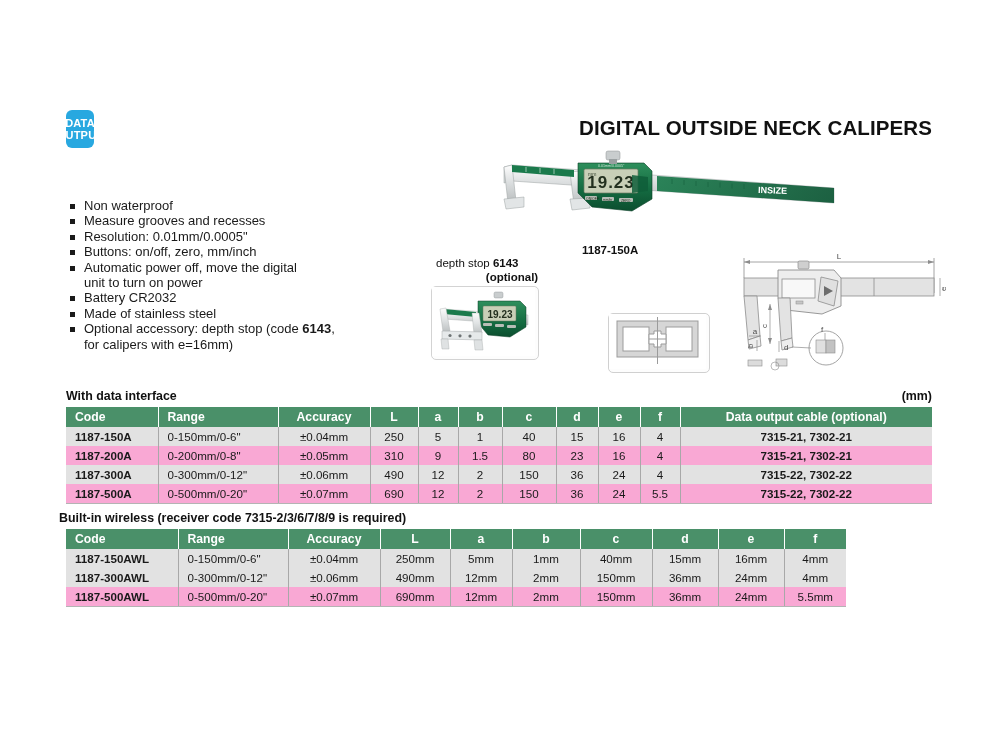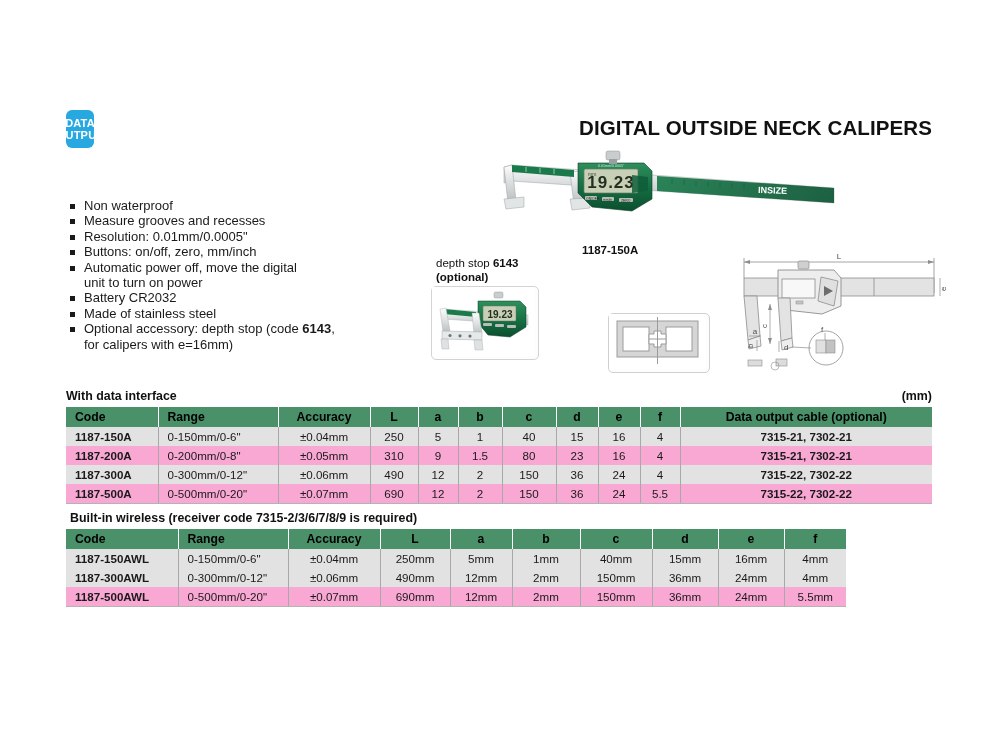--- a/index.html
+++ b/index.html
@@ -100,21 +100,21 @@
   .ds-caption {
     position: absolute;
     left: 436px;
     top: 256px;
     width: 180px;
     font-size: 11.5px;
     line-height: 14px;
     color: #111;
   }
   .ds-caption .l1 { display: block; }
-  .ds-caption .l2 { display: block; text-align: left; padding-right: 28px;}
+  .ds-caption .l2 { display: block; text-align: center; padding-right: 28px;}
   .ds-caption b { font-weight: bold; }
 
   .ds-frame {
     position: absolute;
     left: 431px;
     top: 286px;
     width: 106px;
     height: 72px;
     background: #fdfdfd;
     border: 1.5px solid #d3d3d3;
@@ -159,21 +159,21 @@
   }
 
   table.spec {
     position: absolute;
     border-collapse: collapse;
     font-size: 11.6px;
     table-layout: fixed;
   }
   table.spec th {
     background: #4a9069;
-    color: #000000;
+    color: #ffffff;
     font-weight: bold;
     font-size: 12.2px;
     height: 18px;
     padding: 1px 2px;
     text-align: center;
     border-right: 1px solid #ffffff;
     border-left: none;
   }
   table.spec th.lft { text-align: left; padding-left: 9px; }
   table.spec th:last-child { border-right: none; }
@@ -194,21 +194,21 @@
   table.spec td.cable { font-weight: bold; }
   table.spec tr.odd td { background: #e2e2e2; }
   table.spec tr.even td { background: #f9a8d4; }
   table.spec tr.last td { border-bottom: 1px solid #b4b4b4; }
 
   #table1 { left: 66px; top: 407px; width: 866px; }
   #table2 { left: 66px; top: 529px; width: 780px; }
 
   #tbl1-title { left: 66px; top: 389px; }
   #tbl1-unit  { top: 389px; }
-  #tbl2-title { left: 70px; top: 511px; }
+  #tbl2-title { left: 59px; top: 511px; }
 </style>
 </head>
 <body>
 
 <div class="badge">
   <span>DATA</span>
   <span>OUTPUT</span>
 </div>
 
 <div class="page-title">DIGITAL OUTSIDE NECK CALIPERS</div>

